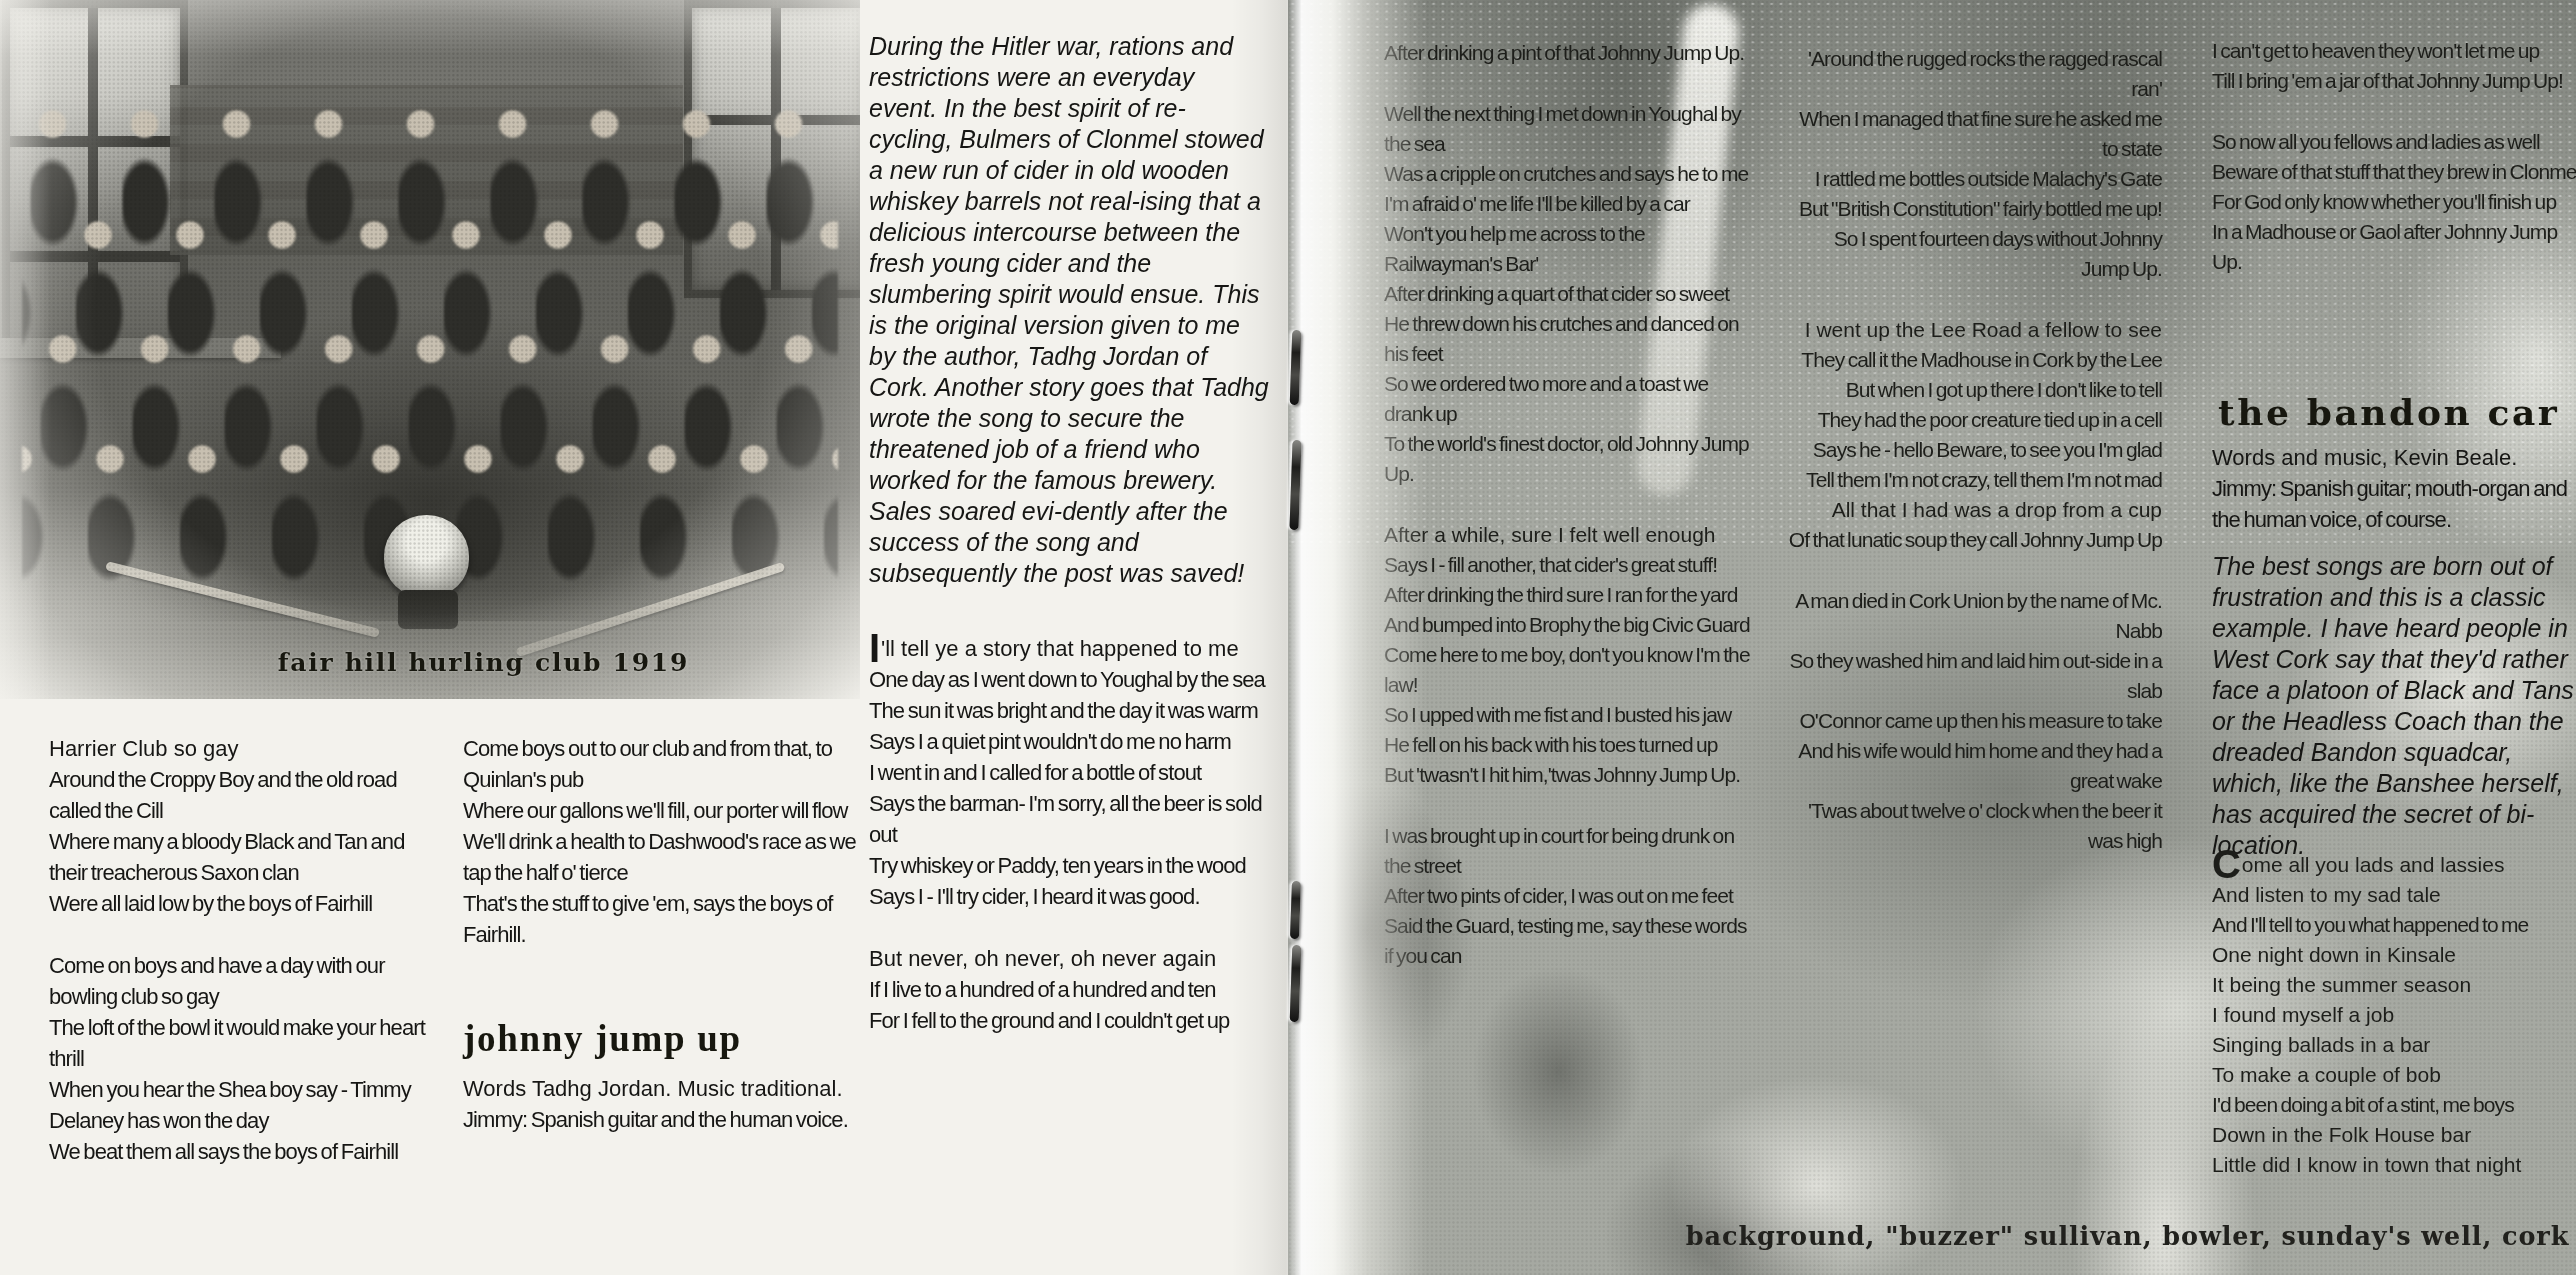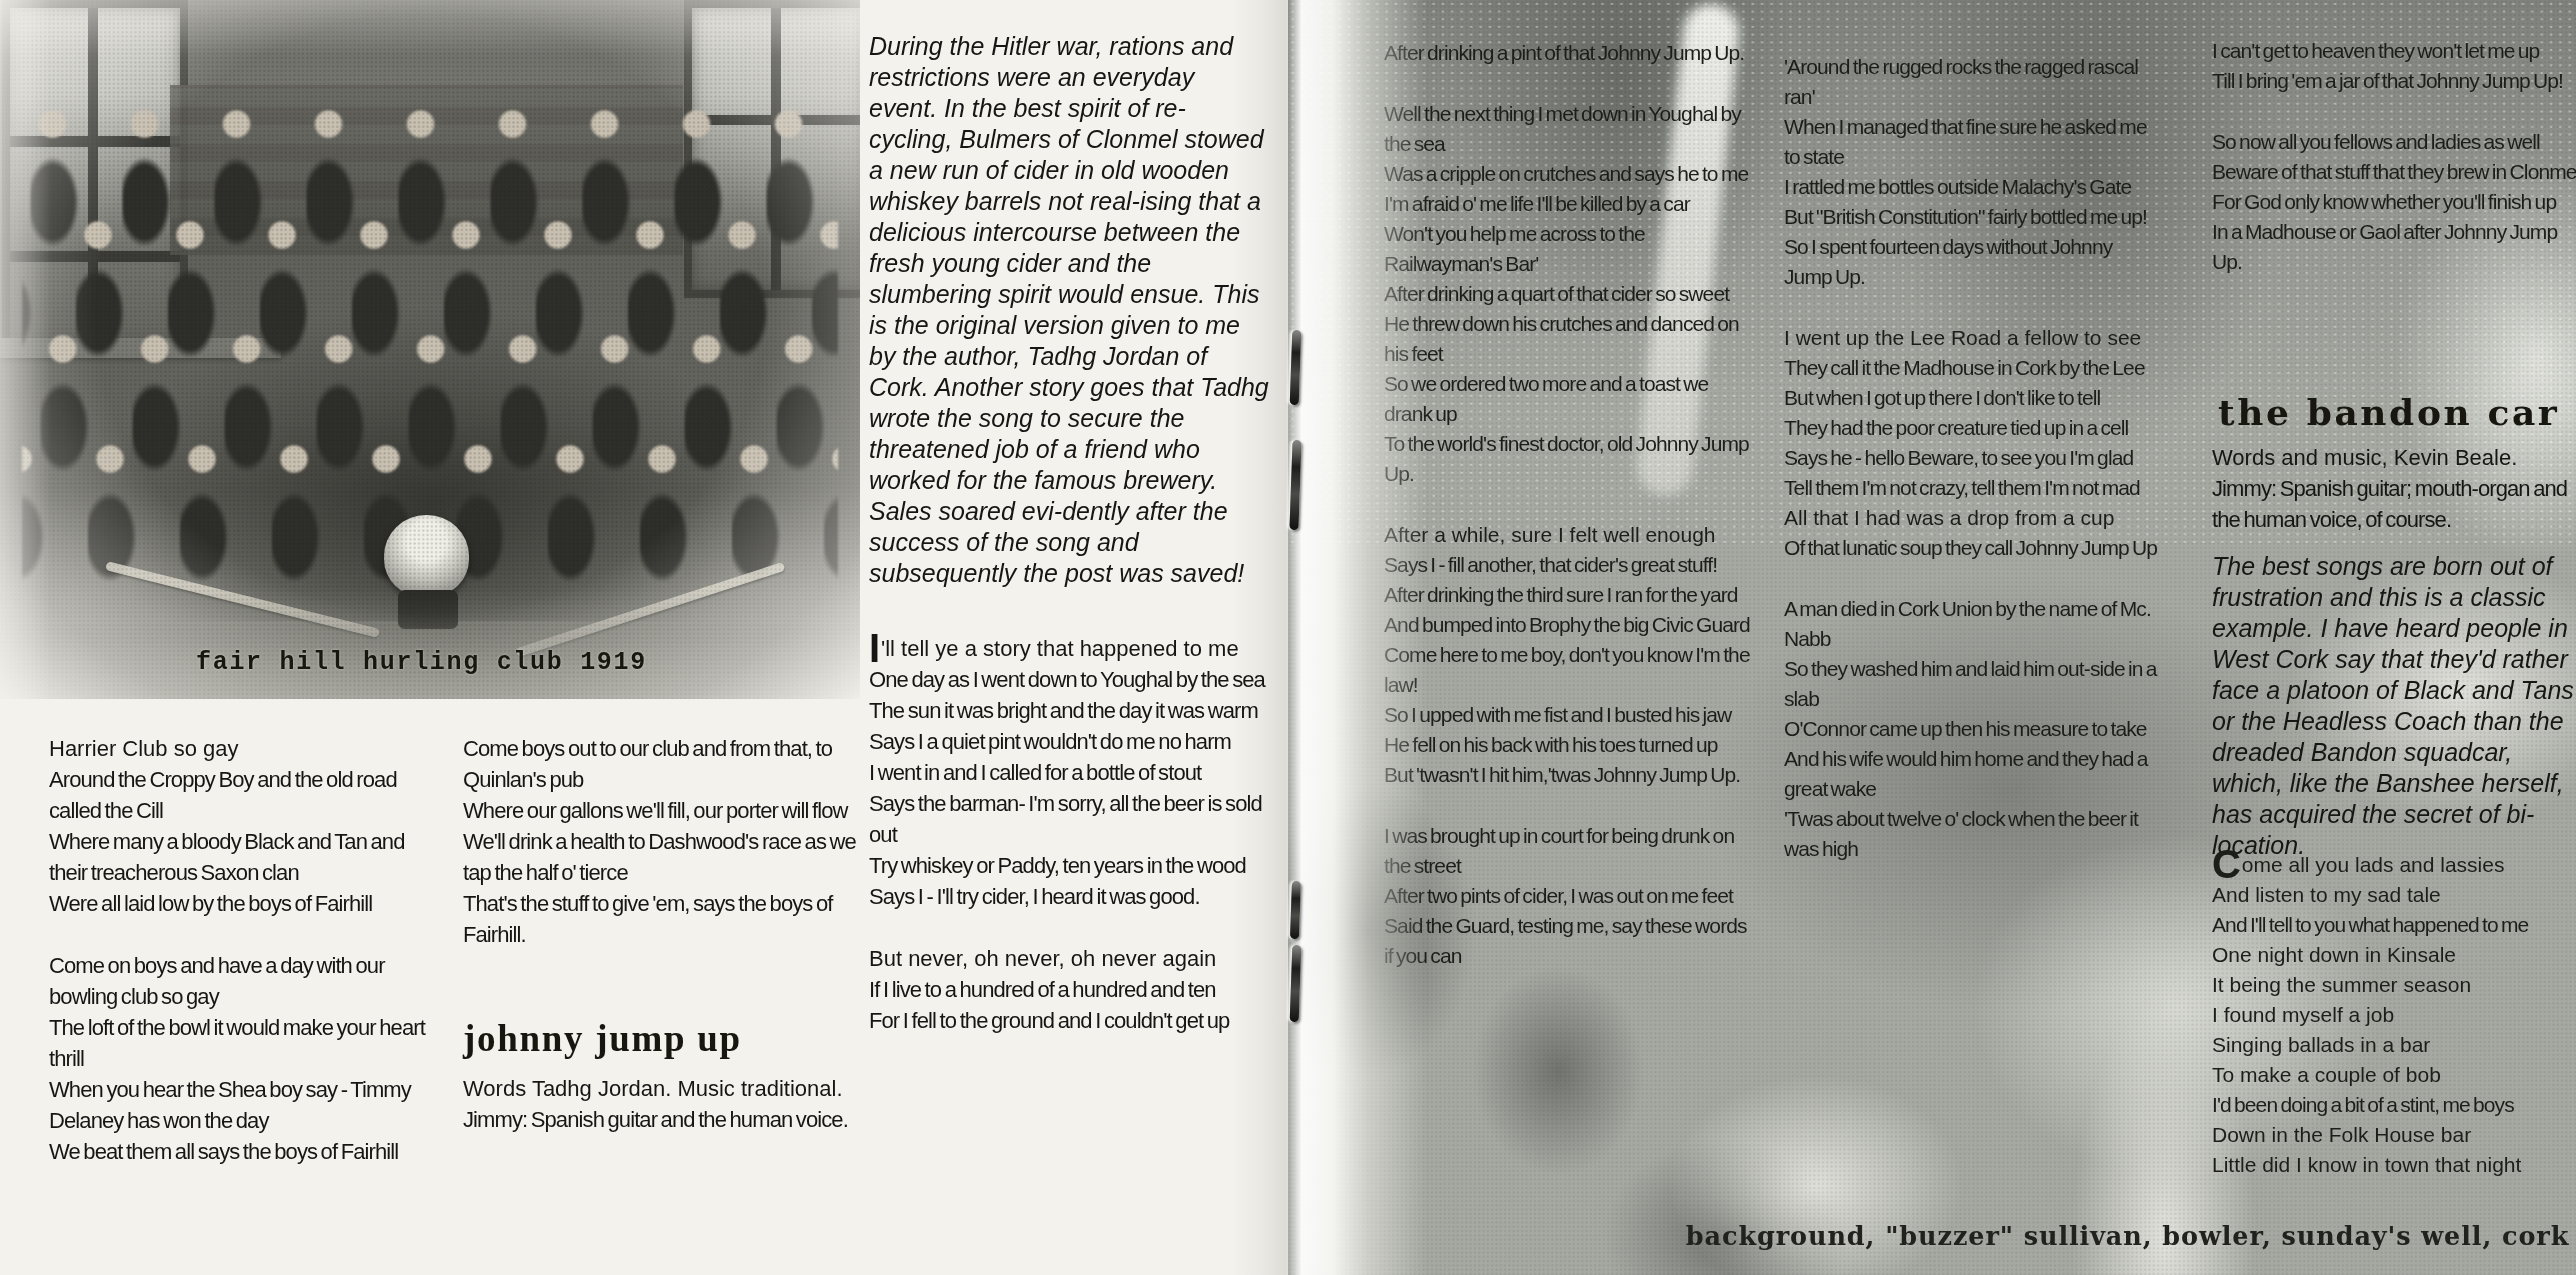--- a/index.html
+++ b/index.html
@@ -66,22 +66,22 @@
   .ground { position:absolute; left:0; bottom:0; width:100%; height:111px;
     background:linear-gradient(180deg, rgba(126,126,119,0), rgba(126,126,119,.55) 45%, rgba(143,143,135,.75)); }
   .halftone { position:absolute; inset:0; pointer-events:none;
     background-image:radial-gradient(rgba(20,20,18,.16) 0.9px, rgba(0,0,0,0) 1.4px);
     background-size:4.3px 4.3px; }
   .vignette { position:absolute; inset:0; pointer-events:none;
     background:
       linear-gradient(90deg, rgba(243,242,237,.55), rgba(243,242,237,0) 6%),
       linear-gradient(180deg, rgba(243,242,237,.35), rgba(243,242,237,0) 8%),
       radial-gradient(ellipse at 50% 45%, rgba(243,242,237,0) 55%, rgba(243,242,237,.45) 82%, rgba(243,242,237,.96) 100%); }
-  .photo-caption { position:absolute; left:196px; top:648px; width:493px; text-align:left;
-    font-size:25px; z-index:6; text-shadow:0 0 2.6px rgba(235,235,228,.6);font-family:Liberation Mono, monospace; }
+  .photo-caption { position:absolute; left:196px; top:648px; width:493px; text-align:right;
+    font-size:25px; z-index:6; text-shadow:0 0 2.6px rgba(235,235,228,.6); }
 
   #lp-col1 { position:absolute; left:49px;   top:733px; width:381px; }
   #lp-col2 { position:absolute; left:463px;  top:733px; width:393px; }
   #jju-title   { position:absolute; left:463px; top:1017px; margin:0; font-size:37px;font-family:Liberation Serif, serif; }
   #jju-credits { position:absolute; left:463px; top:1073px; width:393px; }
   #mid-intro   { position:absolute; left:869px; top:31px;  width:400px; }
   #mid-verses  { position:absolute; left:869px; top:633px; width:400px; }
 
   
   .rp { position:absolute; left:1288px; top:0; width:1288px; height:1275px; background:#efeee8; }
@@ -105,21 +105,21 @@
     background:linear-gradient(180deg, rgba(246,246,241,.95), rgba(233,233,226,.55));
     transform:rotate(6deg); filter:blur(6px); }
   .rp-speckles { position:absolute; left:0; top:0; width:100%; height:544px; opacity:.55; pointer-events:none;
     background-image:radial-gradient(rgba(255,255,255,.65) 1.1px, rgba(255,255,255,0) 1.8px);
     background-size:9.4px 7.7px; }
   .rp-halftone { position:absolute; inset:0; pointer-events:none; opacity:.5;
     background-image:radial-gradient(rgba(30,30,28,.18) 0.9px, rgba(0,0,0,0) 1.4px);
     background-size:4.3px 4.3px; }
 
   #rp-col1 { position:absolute; left:96px;  top:38px;  width:374px; }
-  #rp-col2 { position:absolute; left:496px;  top:52px;  width:378px; }
+  #rp-col2 { position:absolute; left:496px;  top:44px;  width:378px;text-align:right; }
   #rp3-verses  { position:absolute; left:924px; top:36px;  width:374px; }
   #bandon-title   { position:absolute; left:922px; top:383px; margin:8px; font-size:36px; letter-spacing:2.6px; }
   #bandon-credits { position:absolute; left:924px; top:442px; width:366px; }
   #bandon-intro   { position:absolute; left:924px; top:551px; width:372px; }
   #rp3-last       { position:absolute; left:924px; top:850px; width:372px; }
   #rp-footer { position:absolute; right:6.8px; top:1221px; width:1063px; text-align:right;
     font-size:25.5px; letter-spacing:0.9px; color:#21211d; }
 
   
   .gutter { position:absolute; left:1231px; top:0; width:196px; height:1275px; z-index:4; pointer-events:none;

